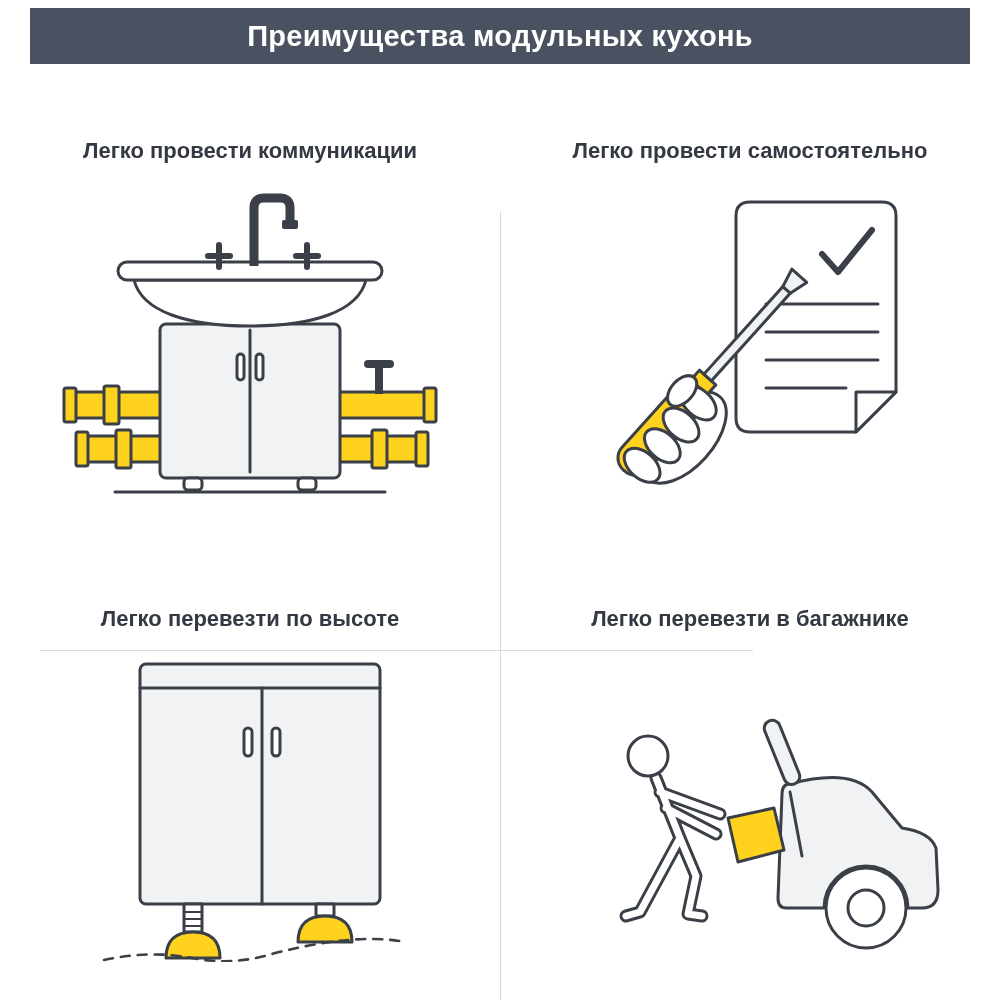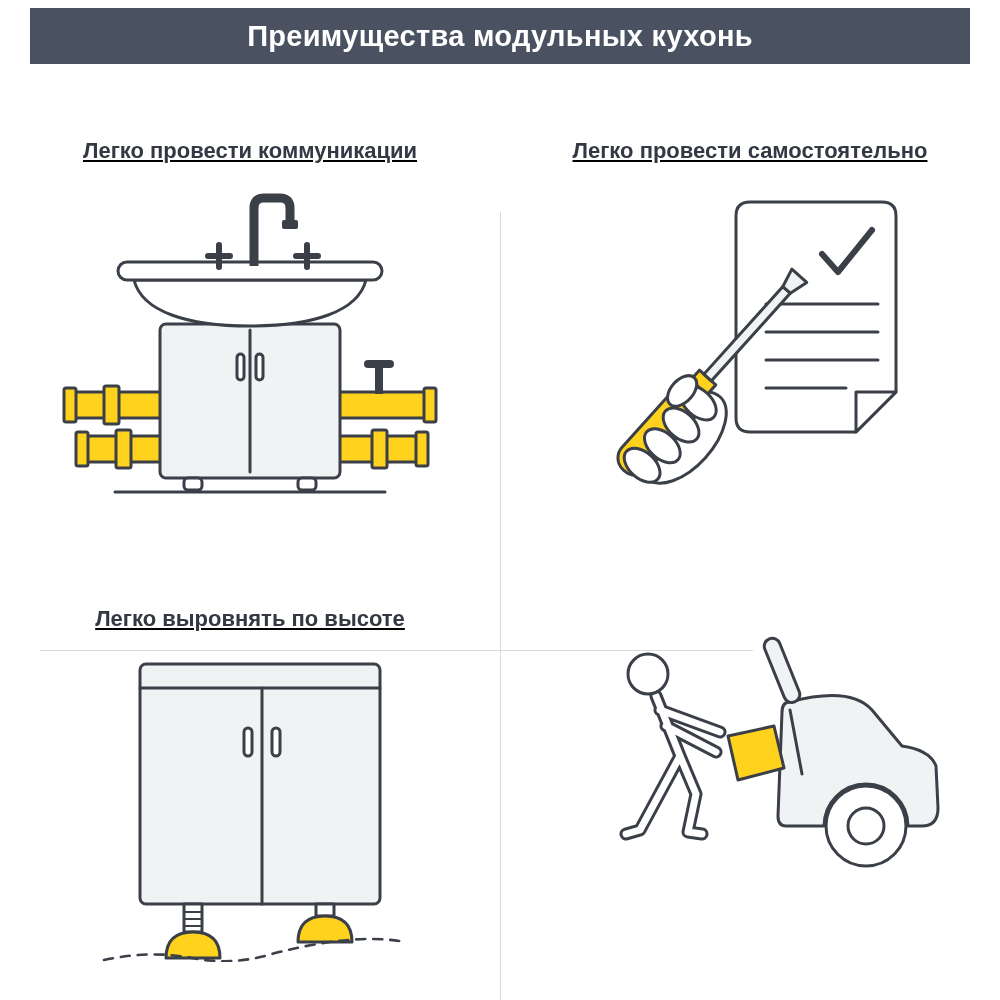--- a/index.html
+++ b/index.html
@@ -20,21 +20,21 @@
   .banner{
     position:absolute;left:30px;right:30px;top:8px;height:56px;
     background:var(--header-bg);
     display:flex;align-items:center;justify-content:center;
   }
   .banner h1{
     margin:0;color:var(--header-text);font-size:29px;font-weight:bold;letter-spacing:.3px;
   }
   .grid{
     position:absolute;left:0;top:100px;width:793px;height:900px;
-    display:grid;grid-template-columns:500px 500px;grid-template-rows:450px 450px;text-decoration:underline;
+    display:grid;grid-template-columns:500px 500px;grid-template-rows:450px 450px;
   }
   .panel{display:flex;flex-direction:column;align-items:center;}
   .panel h2{
     margin:38px 0 0;color:var(--text);font-size:22px;font-weight:bold;text-align:center;
   }
   .panel.row2 h2{margin-top:56px;}
   .art{margin-top:10px;}
   .divider-v{position:absolute;left:500px;top:112px;width:1px;height:868px;background:var(--divider);}
   .divider-h{position:absolute;top:550px;left:40px;right:40px;height:1px;background:var(--divider);}
 
@@ -126,21 +126,21 @@
             <ellipse class="o f-w" cx="38" cy="12" rx="13" ry="21"></ellipse>
             <ellipse class="o f-w" cx="66" cy="12" rx="13" ry="21"></ellipse>
             <ellipse class="o f-w" cx="94" cy="10" rx="13" ry="21"></ellipse>
             <ellipse class="o f-w" cx="92" cy="-10" rx="18" ry="11"></ellipse>
           </g>
         </svg>
       </div>
     </section>
 
     <section class="panel row2">
-      <h2>Легко выровнять по высоте</h2>
+      <h2>Легко перевезти по высоте</h2>
       <div class="art">
         <svg width="340" height="320" viewBox="0 0 340 320">
           <g>
             <rect class="o f-g" x="60" y="22" width="240" height="240" rx="6"></rect>
             <path class="o f-none" d="M60,46 H300"></path>
             <path class="o f-none" d="M182,46 V262"></path>
             <rect class="o f-w" x="164" y="86" width="8" height="28" rx="4"></rect>
             <rect class="o f-w" x="192" y="86" width="8" height="28" rx="4"></rect>
           </g>
           <g>
@@ -151,20 +151,21 @@
             <path class="o f-y" d="M218,300 Q218,274 245,274 Q272,274 272,300 Z"></path>
           </g>
           <g>
             <path class="o f-none dash" d="M24,318 Q70,308 112,316 Q152,324 192,312 Q222,304 250,300 Q292,294 326,300"></path>
           </g>
         </svg>
       </div>
     </section>
 
     <section class="panel row2">
+      <h2>Легко перевезти в багажнике</h2>
       <div class="art">
         <svg width="380" height="310" viewBox="0 0 380 310">
           <g>
             <path class="o f-g" d="M230,142 Q290,126 312,150 L342,186 Q370,190 376,206 L378,248 Q378,266 362,266 L348,266 A42 42 0 0 0 264,266 L226,266 Q218,266 218,256 L222,152 Q222,142 230,142 Z"></path>
             <path class="o f-none" d="M230,150 L242,214"></path>
             <g transform="translate(234,140) rotate(-22)">
               <rect class="o f-g" x="-8" y="-66" width="16" height="68" rx="8"></rect>
             </g>
             <circle class="o f-w" cx="306" cy="266" r="40"></circle>
             <circle class="o f-none" cx="306" cy="266" r="18"></circle>

